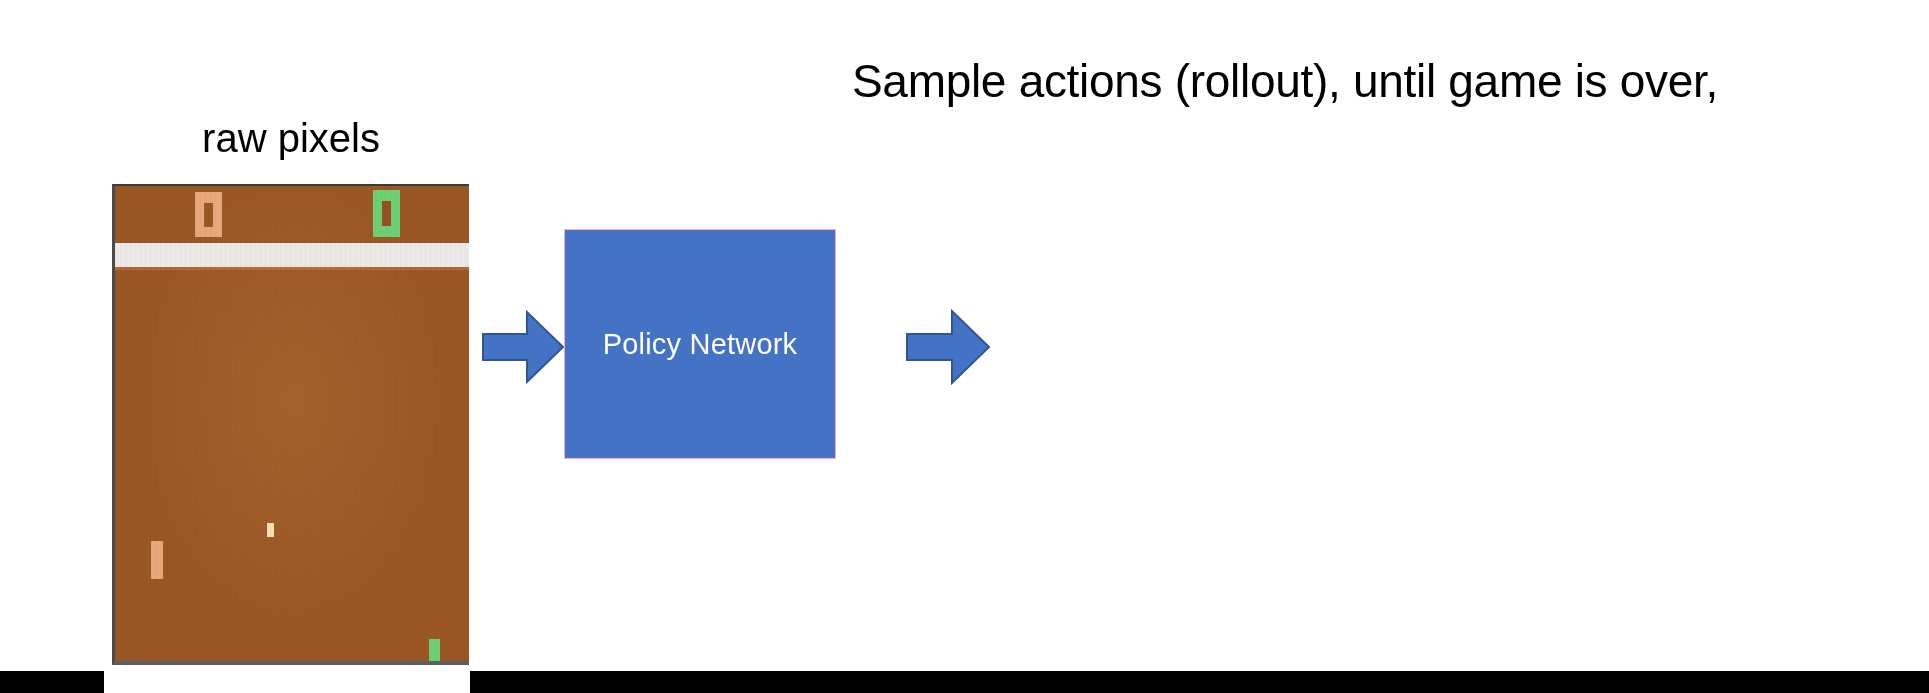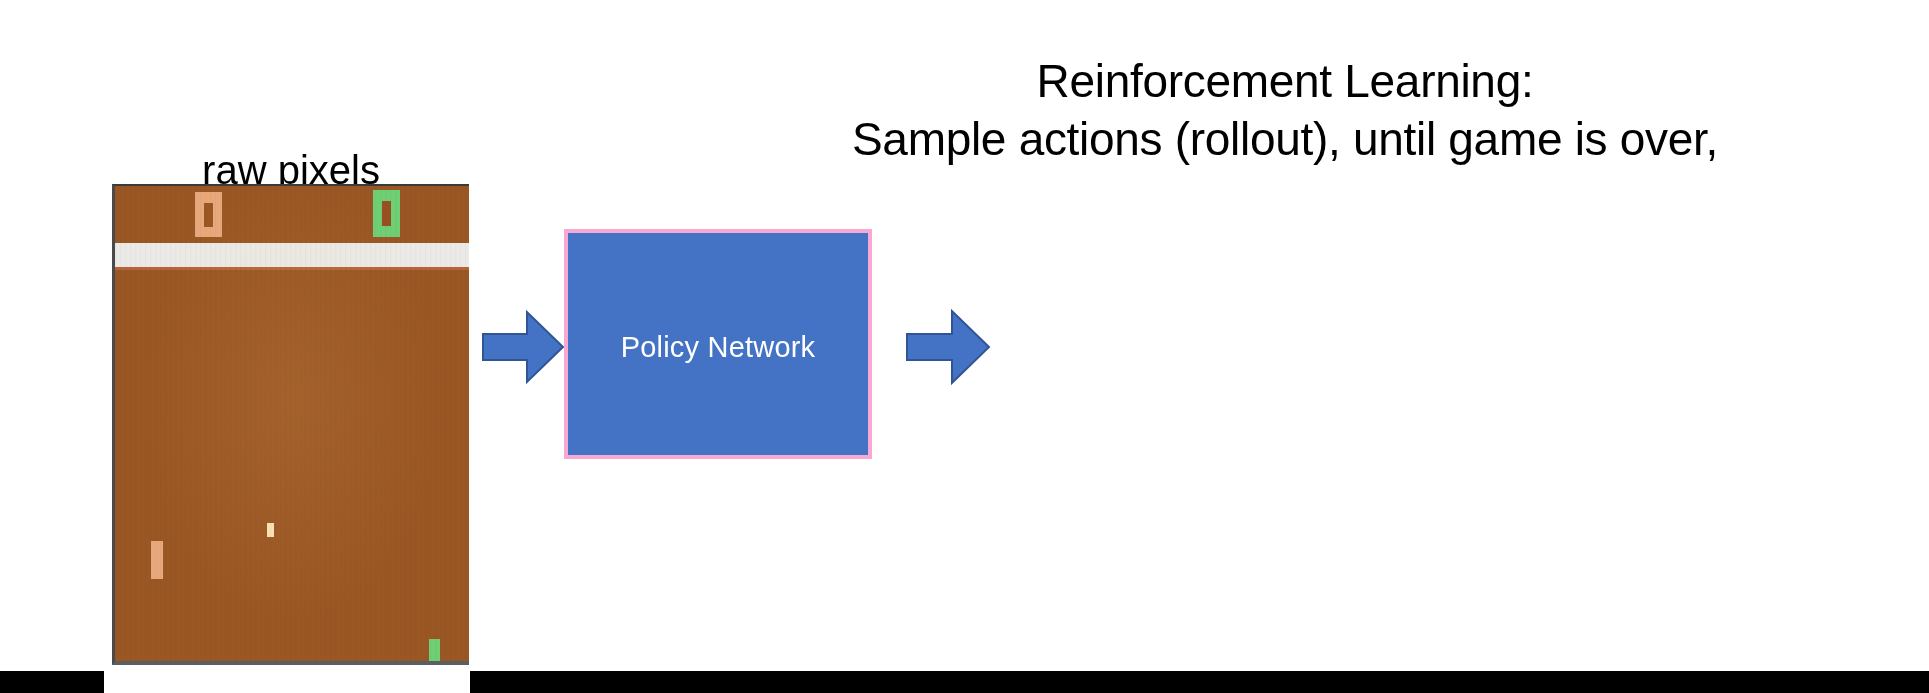--- a/index.html
+++ b/index.html
@@ -38,21 +38,20 @@
     position: absolute;
     left: 113px;
     top: 118px;
     width: 356px;
     text-align: center;
     font-family: "Liberation Sans", sans-serif;
     font-size: 40px;
     line-height: 1.0;
     color: #000000;
     letter-spacing: 0px;
-    margin-top: 32px;
   }
 
   
   #pong-screen {
     position: absolute;
     left: 112px;
     top: 184px;
     width: 357px;
     height: 481px;
     background: #9a5724;
@@ -180,24 +179,24 @@
     position: absolute;
   }
   #arrow-in  { left: 481px;  top: 308px; width: 84px;  height: 78px; }
   #arrow-out { left: 905px;  top: 307px; width: 86px;  height: 80px; }
 
   
   #policy-network-box {
     position: absolute;
     left: 564px;
     top: 229px;
-    width: 308px;
+    width: 272px;
     height: 230px;
     background: #4472c4;
-    border: 4px solid #f9a8d4;
+    border: 1px solid #f9a8d4;
     box-sizing: border-box;
   }
   #policy-network-label {
     position: absolute;
     left: 0;
     top: 100px;
     width: 100%;
     text-align: center;
     color: #ffffff;
     font-family: "Liberation Sans", sans-serif;
@@ -256,20 +255,19 @@
   </div>
 
   <div class="block-arrow" id="arrow-out">
     <svg viewBox="0 0 86 80" width="86" height="80" xmlns="http://www.w3.org/2000/svg">
       <polygon points="2,27 47,27 47,4 84,40 47,76 47,53 2,53" fill="#4472c4" stroke="#2f5597" stroke-width="2" stroke-linejoin="miter"></polygon>
     </svg>
   </div>
 
 
   <div id="heading">
-    <span class="hline">Reinforcement Learning:</span>
     <span class="hline">Sample actions (rollout), until game is over,</span>
   </div>
 
   <div class="black-bar" id="black-bar-left"></div>
   <div class="black-bar" id="black-bar-right"></div>
 
 </div>
 
 </body></html>

